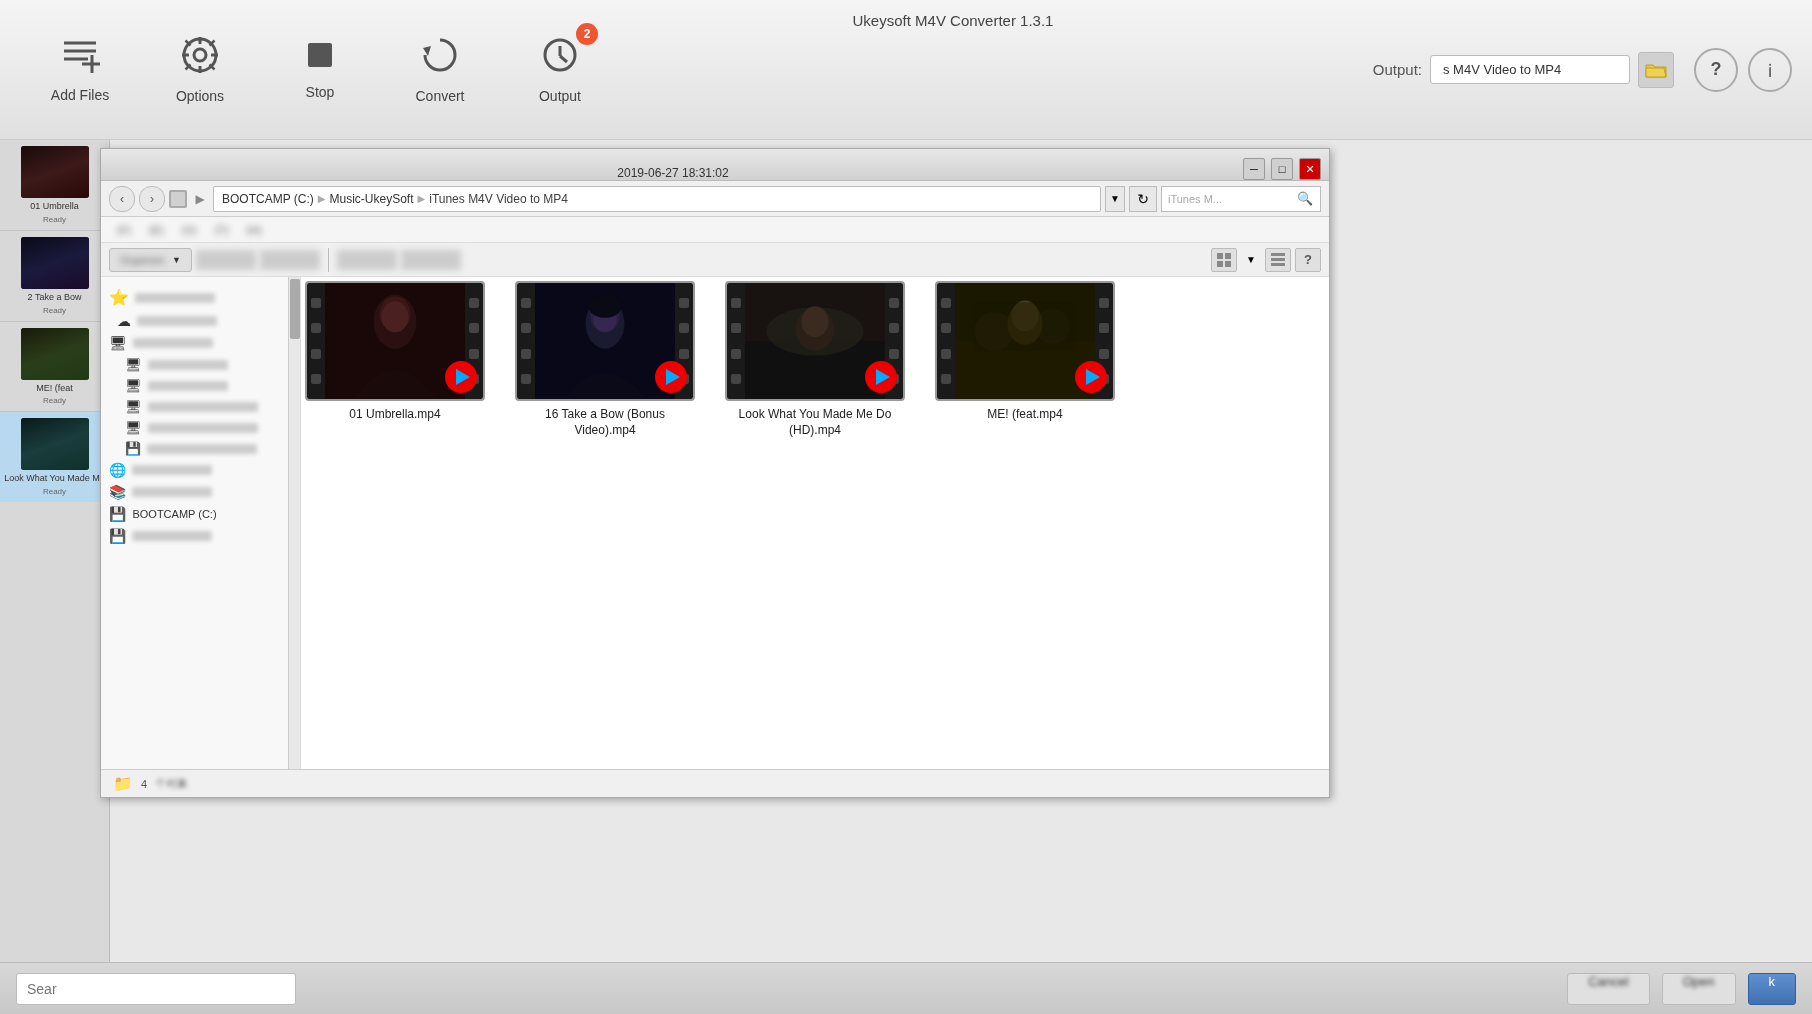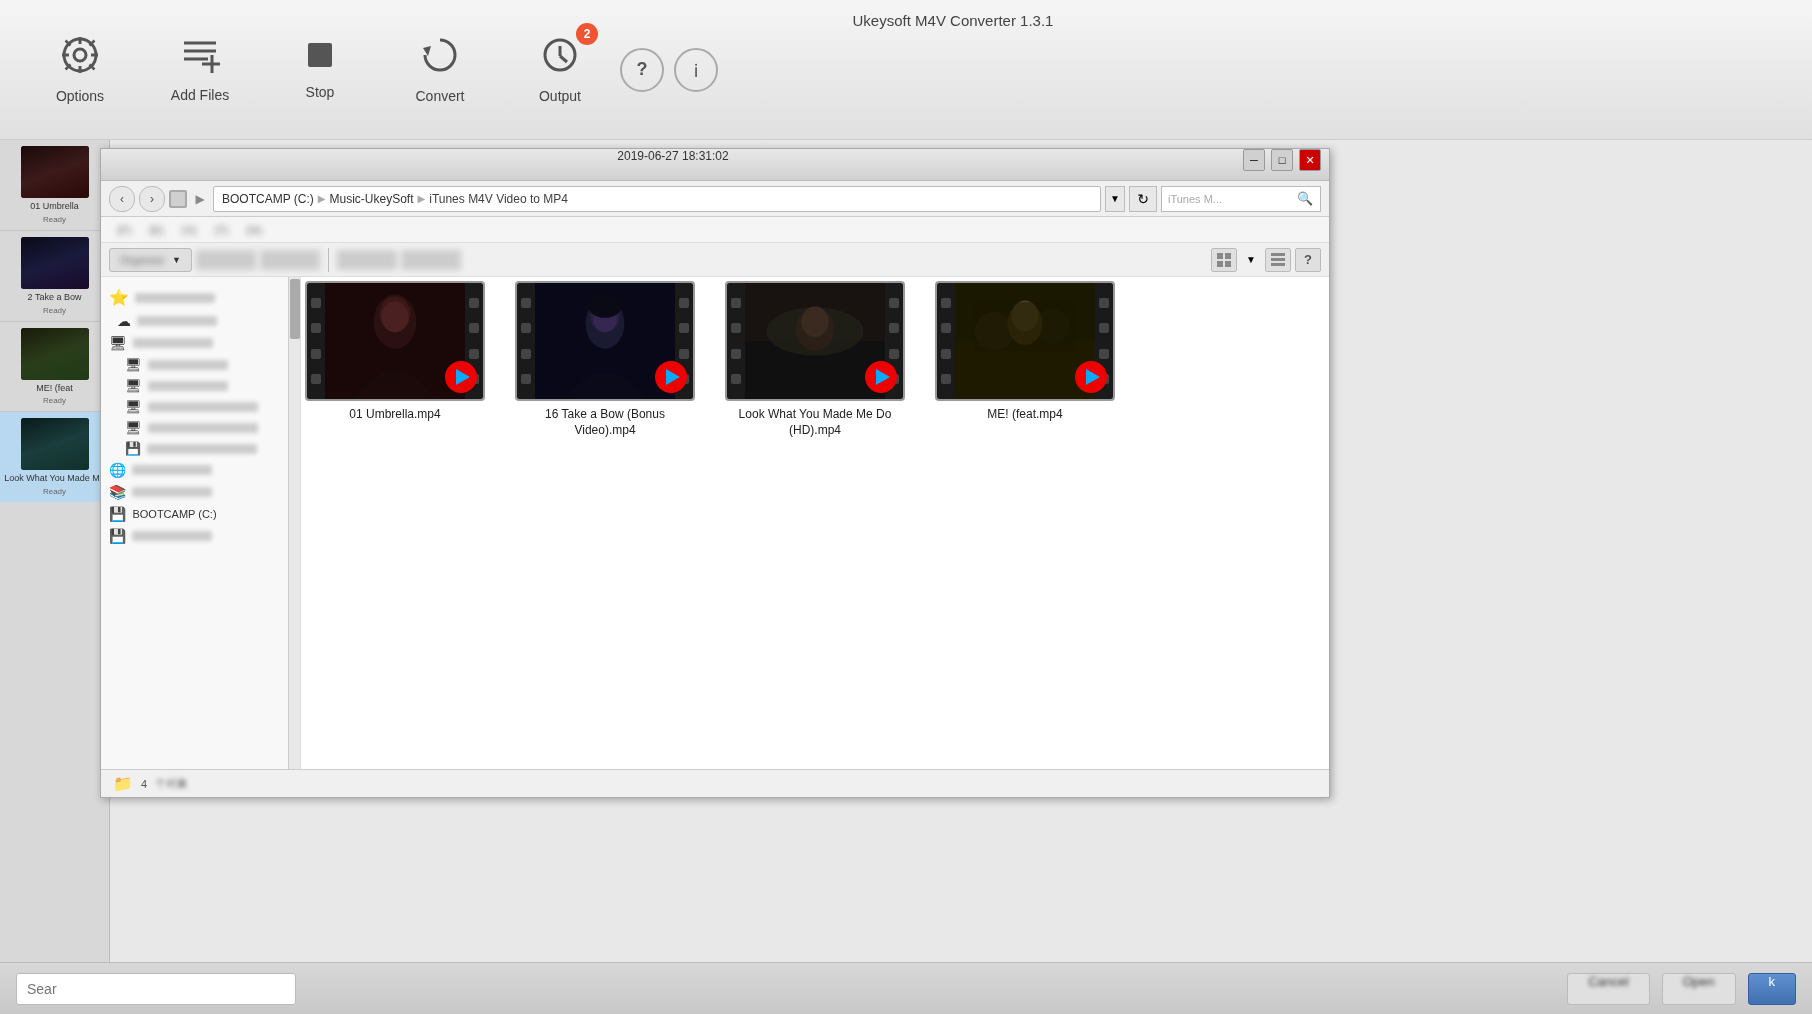--- a/index.html
+++ b/index.html
@@ -194,21 +194,21 @@
       box-shadow: 2px 2px 8px rgba(0,0,0,0.3);
       z-index: 10;
       display: flex;
       flex-direction: column;
     }
 
     .explorer-titlebar {
       height: 32px;
       background: linear-gradient(to bottom, #e8e8e8, #d0d0d0);
       display: flex;
-      align-items: flex-start;
+      align-items: flex-end;
       padding: 0 8px;
       border-bottom: 1px solid #bbb;
       gap: 6px;
     }
     .explorer-title-text {
       flex: 1;
       font-size: 12px;
       color: #333;
       text-align: center;
     }
@@ -580,20 +580,33 @@
       filter: blur(3px);
       color: #666;
       font-size: 11px;
     }
   </style>
 </head>
 <body>
 
 <div class="toolbar">
   <span class="app-title">Ukeysoft M4V Converter 1.3.1</span>
+
+  <div class="toolbar-btn">
+    <div class="toolbar-icon">
+      <svg width="40" height="36" viewBox="0 0 40 36">
+        <line x1="4" y1="6" x2="36" y2="6" stroke="#555" stroke-width="3"></line>
+        <line x1="4" y1="14" x2="36" y2="14" stroke="#555" stroke-width="3"></line>
+        <line x1="4" y1="22" x2="28" y2="22" stroke="#555" stroke-width="3"></line>
+        <line x1="32" y1="18" x2="32" y2="36" stroke="#555" stroke-width="3"></line>
+        <line x1="22" y1="27" x2="42" y2="27" stroke="#555" stroke-width="3"></line>
+      </svg>
+    </div>
+    <span class="toolbar-label">Add Files</span>
+  </div>
 
   <div class="toolbar-btn">
     <div class="toolbar-icon">
       <svg width="38" height="38" viewBox="0 0 38 38">
         <circle cx="19" cy="19" r="16" fill="none" stroke="#555" stroke-width="3"></circle>
         <circle cx="19" cy="19" r="6" fill="none" stroke="#555" stroke-width="3"></circle>
         <line x1="19" y1="1" x2="19" y2="8" stroke="#555" stroke-width="3"></line>
         <line x1="19" y1="30" x2="19" y2="37" stroke="#555" stroke-width="3"></line>
         <line x1="1" y1="19" x2="8" y2="19" stroke="#555" stroke-width="3"></line>
         <line x1="30" y1="19" x2="37" y2="19" stroke="#555" stroke-width="3"></line>
@@ -601,33 +614,20 @@
         <line x1="28.5" y1="28.5" x2="33.5" y2="33.5" stroke="#555" stroke-width="2.5"></line>
         <line x1="33.5" y1="4.5" x2="28.5" y2="9.5" stroke="#555" stroke-width="2.5"></line>
         <line x1="9.5" y1="28.5" x2="4.5" y2="33.5" stroke="#555" stroke-width="2.5"></line>
       </svg>
     </div>
     <span class="toolbar-label">Options</span>
   </div>
 
   <div class="toolbar-btn">
     <div class="toolbar-icon">
-      <svg width="40" height="36" viewBox="0 0 40 36">
-        <line x1="4" y1="6" x2="36" y2="6" stroke="#555" stroke-width="3"></line>
-        <line x1="4" y1="14" x2="36" y2="14" stroke="#555" stroke-width="3"></line>
-        <line x1="4" y1="22" x2="28" y2="22" stroke="#555" stroke-width="3"></line>
-        <line x1="32" y1="18" x2="32" y2="36" stroke="#555" stroke-width="3"></line>
-        <line x1="22" y1="27" x2="42" y2="27" stroke="#555" stroke-width="3"></line>
-      </svg>
-    </div>
-    <span class="toolbar-label">Add Files</span>
-  </div>
-
-  <div class="toolbar-btn">
-    <div class="toolbar-icon">
       <svg width="30" height="30" viewBox="0 0 30 30">
         <rect x="3" y="3" width="24" height="24" fill="#555" rx="2"></rect>
       </svg>
     </div>
     <span class="toolbar-label">Stop</span>
   </div>
 
   <div class="toolbar-btn">
     <div class="toolbar-icon">
       <svg width="38" height="38" viewBox="0 0 38 38">
@@ -643,20 +643,30 @@
       <svg width="38" height="38" viewBox="0 0 38 38">
         <circle cx="19" cy="19" r="15" fill="none" stroke="#555" stroke-width="3"></circle>
         <line x1="19" y1="10" x2="19" y2="20" stroke="#555" stroke-width="3"></line>
         <line x1="19" y1="20" x2="26" y2="26" stroke="#555" stroke-width="3"></line>
       </svg>
     </div>
     <div class="history-badge">2</div>
     <span class="toolbar-label">Output</span>
   </div>
 
+  <div class="output-area">
+    <span class="output-label">Output:</span>
+    <div class="output-field">s M4V Video to MP4</div>
+    <div class="output-folder-btn">
+      <svg width="22" height="18" viewBox="0 0 22 18">
+        <path d="M1 4 L1 16 L21 16 L21 6 L10 6 L8 4 Z" fill="#e8c840" stroke="#bba020" stroke-width="1"></path>
+        <path d="M1 7 L1 16 L21 16 L19 7 Z" fill="#f0d050" stroke="#bba020" stroke-width="1"></path>
+      </svg>
+    </div>
+  </div>
 
   <div class="toolbar-right-icons">
     <div class="toolbar-right-icon">
       <span style="font-weight:bold;font-size:18px;">?</span>
     </div>
     <div class="toolbar-right-icon">
       <span style="font-size:18px;">ℹ</span>
     </div>
   </div>
 </div>

